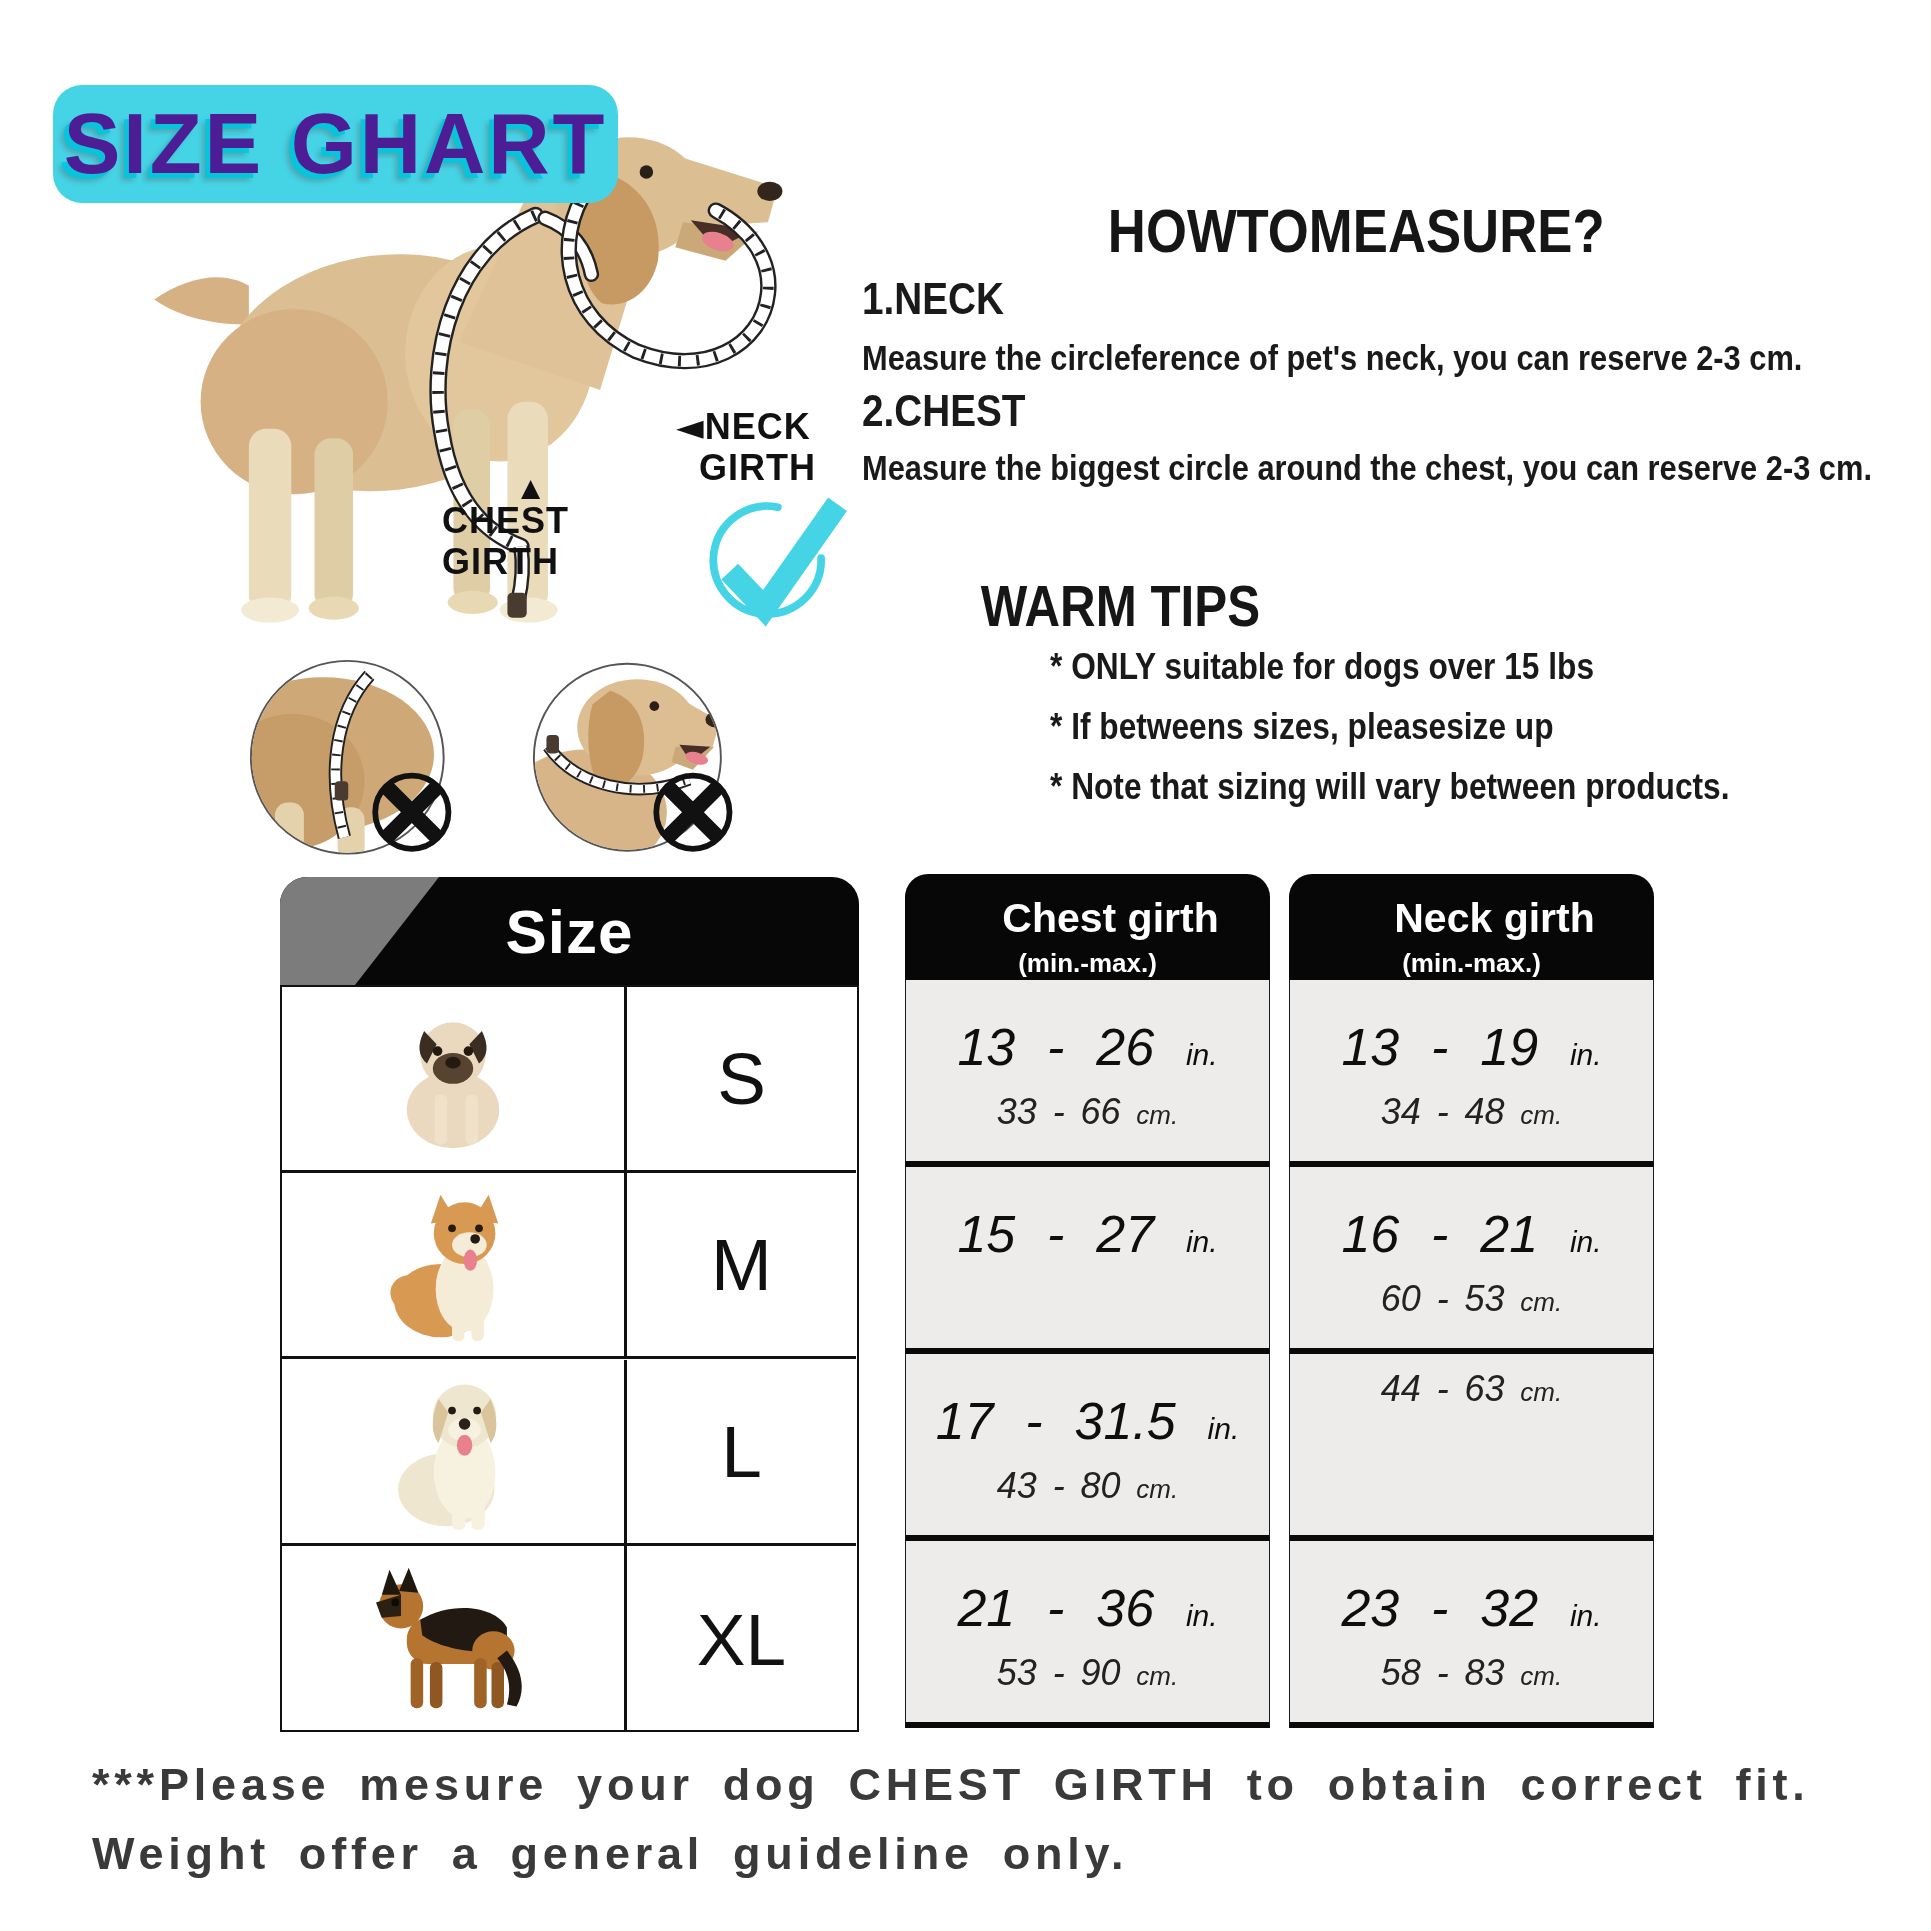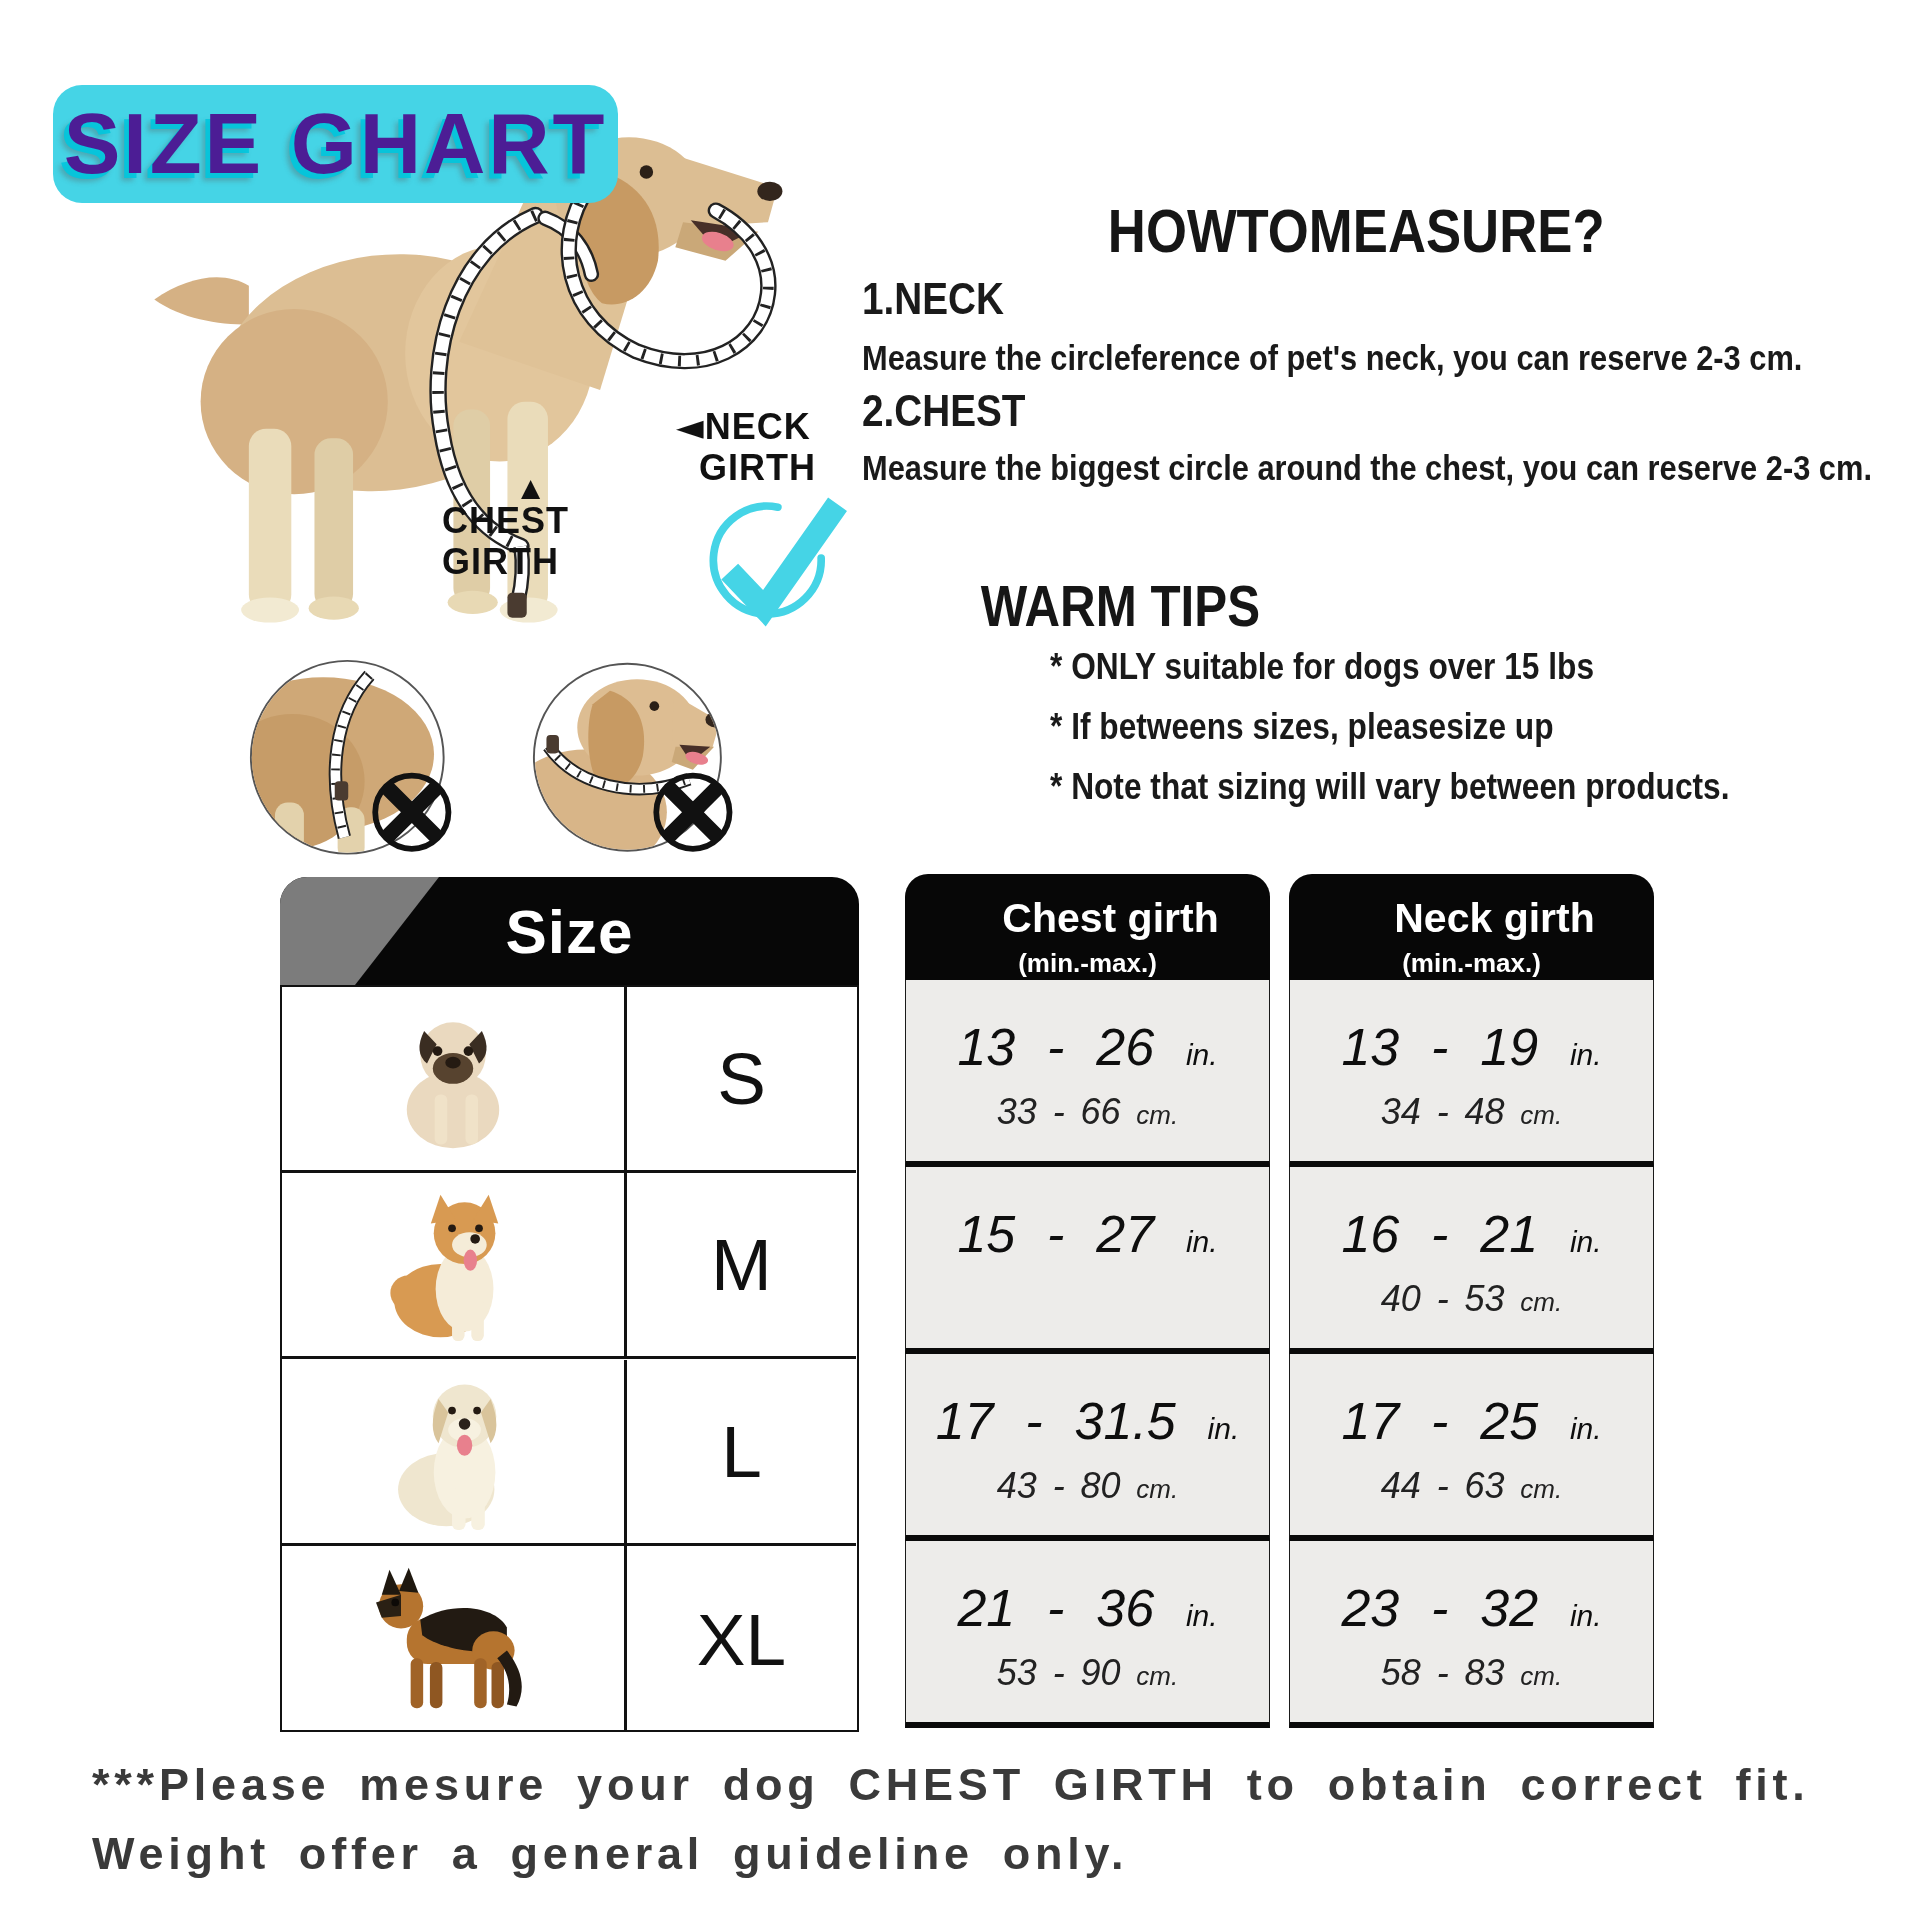--- a/index.html
+++ b/index.html
@@ -310,24 +310,23 @@
   <div class="mcol-head">
     <span class="t">Neck girth</span>
     <span class="s">(min.-max.)</span>
   </div>
   <div class="mcell">
     <span class="val-in"><span>13 - 19</span> <span class="unit">in.</span></span>
     <span class="val-cm"><span>34 - 48</span> <span class="unit">cm.</span></span>
   </div>
   <div class="mcell">
     <span class="val-in"><span>16 - 21</span> <span class="unit">in.</span></span>
-    <span class="val-cm"><span>40 - 53</span> <span class="unit">cm.</span></span>
-  </div>
-  <div class="mcell">
-    <span class="val-in"><span>17 - 25</span> <span class="unit">in.</span></span>
+    <span class="val-cm"><span>60 - 53</span> <span class="unit">cm.</span></span>
+  </div>
+  <div class="mcell">
     <span class="val-cm"><span>44 - 63</span> <span class="unit">cm.</span></span>
   </div>
   <div class="mcell">
     <span class="val-in"><span>23 - 32</span> <span class="unit">in.</span></span>
     <span class="val-cm"><span>58 - 83</span> <span class="unit">cm.</span></span>
   </div>
 </div>
 
 <div class="abs footnote" style="left:92px;top:1759px;">***Please mesure your dog CHEST GIRTH to obtain correct fit.</div>
 <div class="abs footnote" style="left:92px;top:1828px;">Weight offer a general guideline only.</div>

